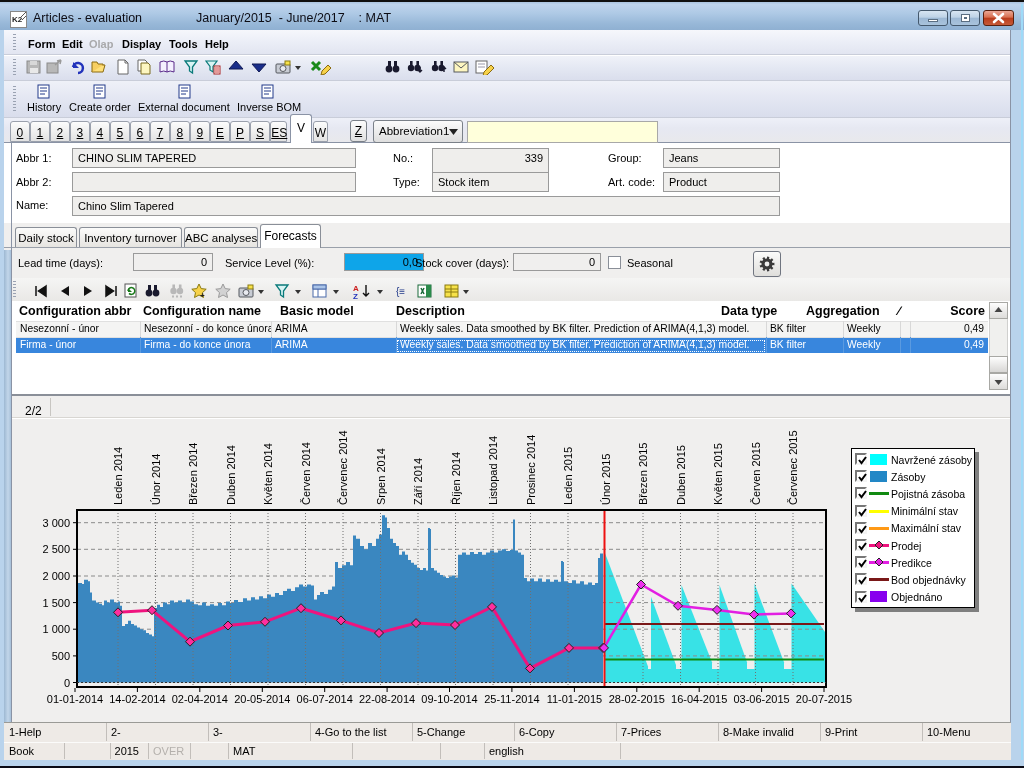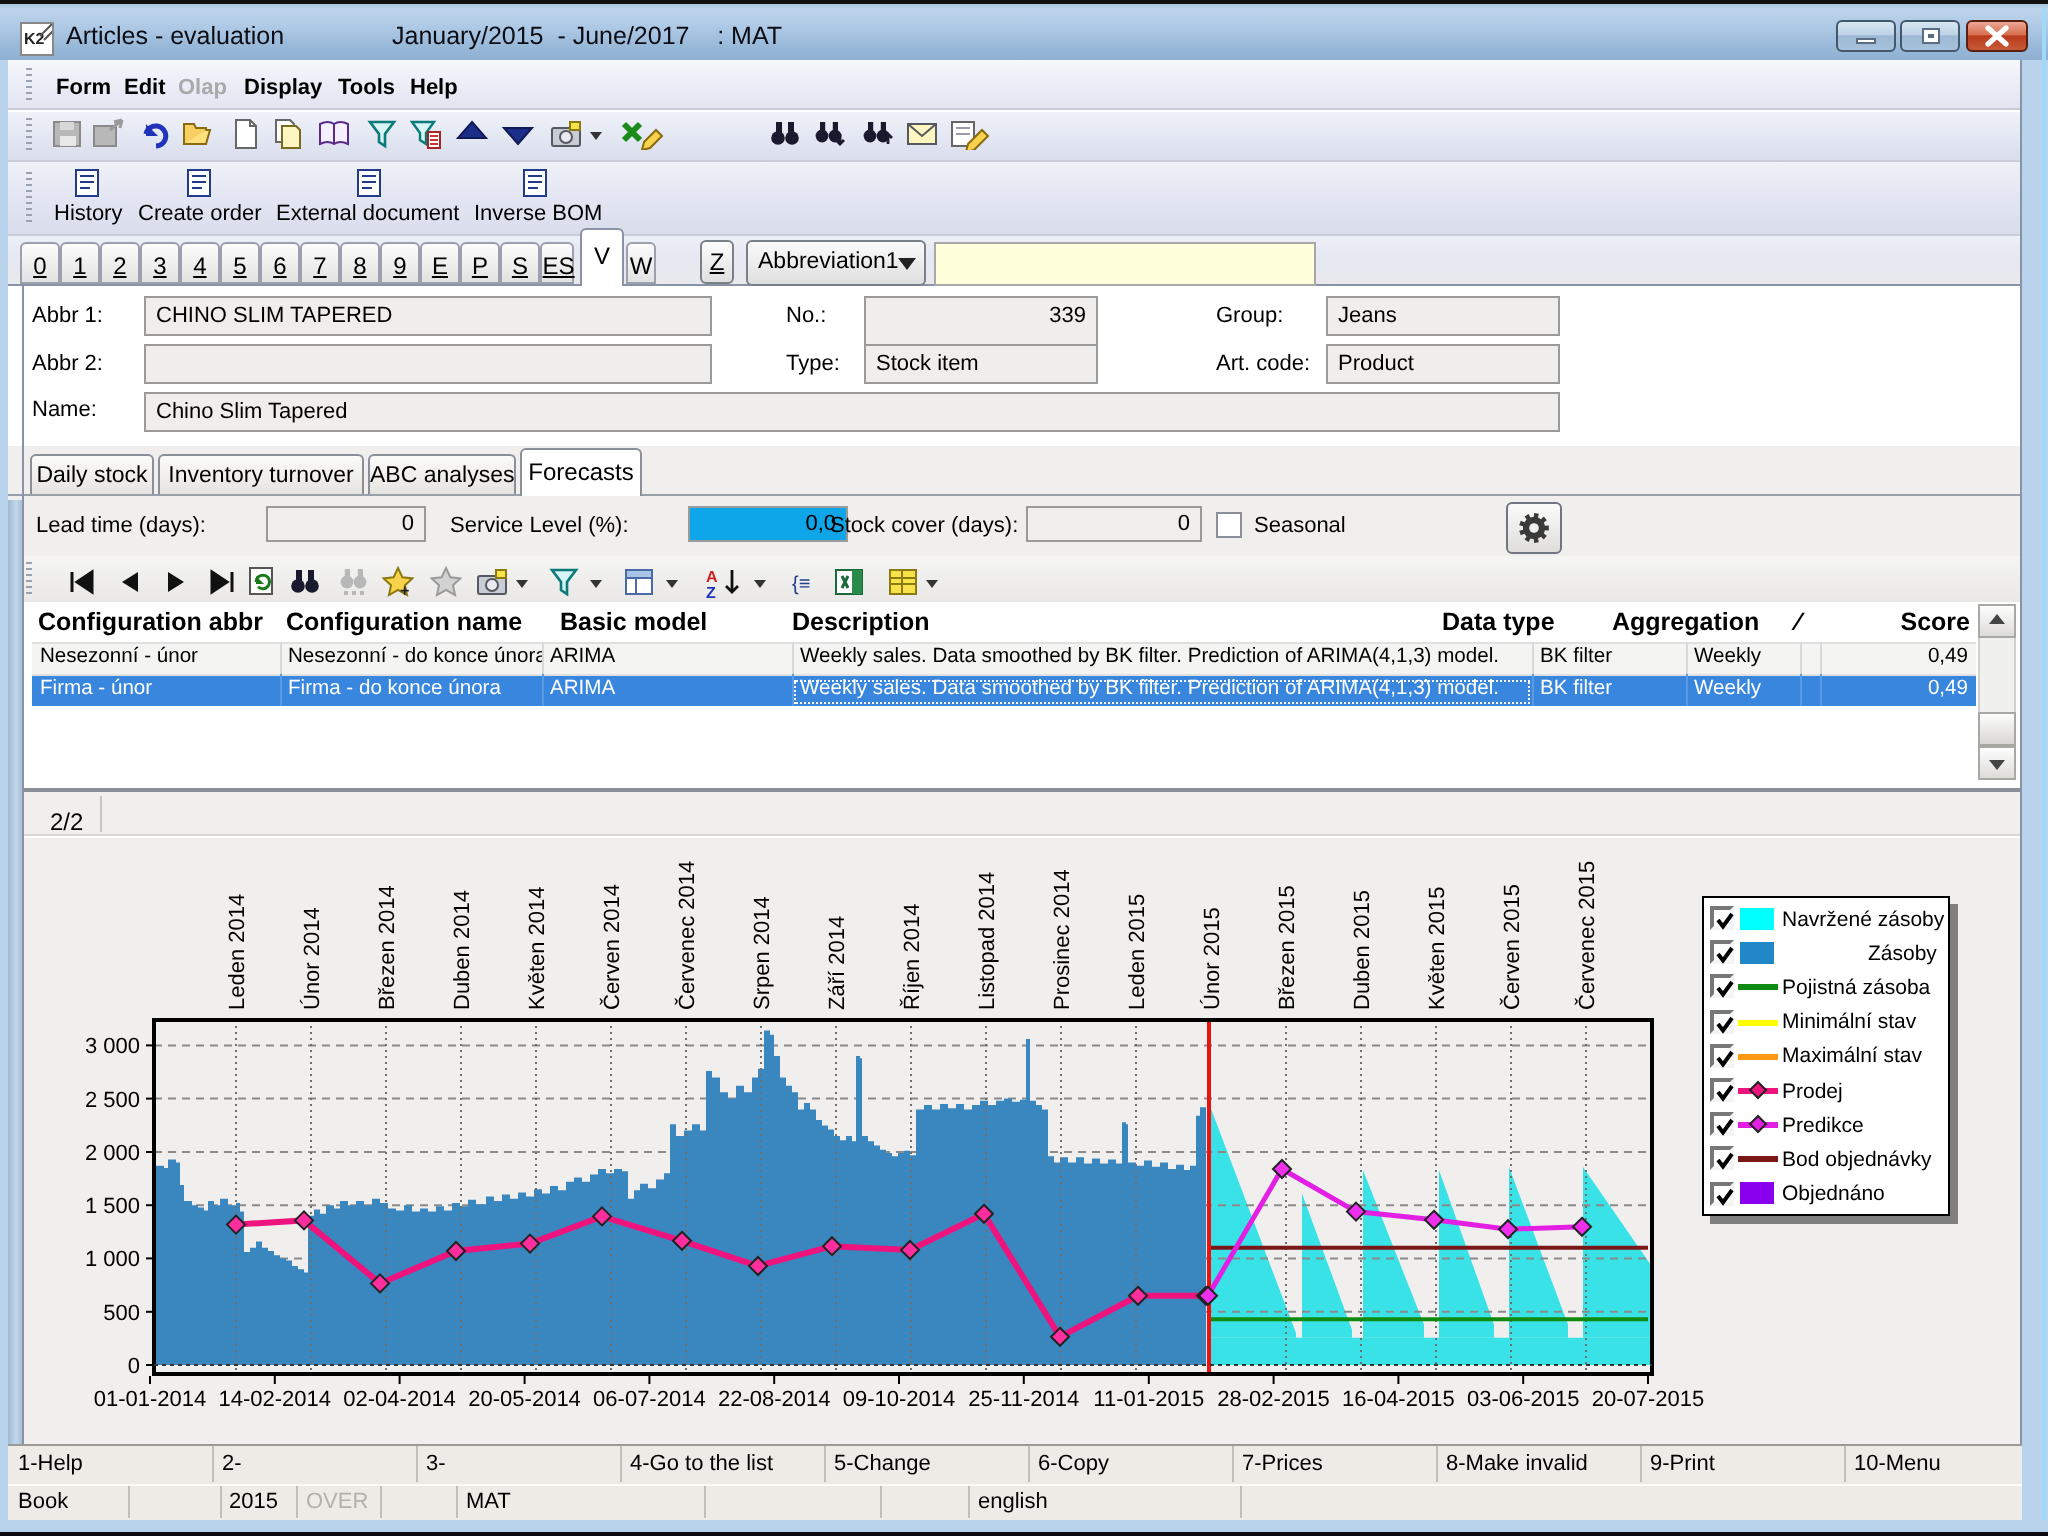--- a/index.html
+++ b/index.html
@@ -511,21 +511,21 @@
     </svg>
   </div>
 <div class="abs" style="left:870px;top:453.5px;width:17px;height:11px;background:#00ffff;"></div>
 <div class="abs" style="left:891px;top:453.5px;font-size:10.5px;white-space:nowrap;">Navržené zásoby</div>
 <div class="abs" style="left:855px;top:470.2px;width:12px;height:12px;background:#fff;border-top:2px solid #777;border-left:2px solid #777;border-bottom:2px solid #f4f4f4;border-right:2px solid #f4f4f4;">
     <svg width="11" height="11" style="display:block">
       <path d="M2 5 l2.5 3.2 L9 2" stroke="#000" stroke-width="2" fill="none"></path>
     </svg>
   </div>
 <div class="abs" style="left:870px;top:470.7px;width:17px;height:11px;background:#2287c6;"></div>
-<div class="abs" style="left:934px;top:470.7px;font-size:10.5px;white-space:nowrap;">Zásoby</div>
+<div class="abs" style="left:891px;top:470.7px;font-size:10.5px;white-space:nowrap;">Zásoby</div>
 <div class="abs" style="left:855px;top:487.4px;width:12px;height:12px;background:#fff;border-top:2px solid #777;border-left:2px solid #777;border-bottom:2px solid #f4f4f4;border-right:2px solid #f4f4f4;">
     <svg width="11" height="11" style="display:block">
       <path d="M2 5 l2.5 3.2 L9 2" stroke="#000" stroke-width="2" fill="none"></path>
     </svg>
   </div>
 <div class="abs" style="left:869px;top:492.4px;width:20px;height:3px;background:#118a11;"></div>
 <div class="abs" style="left:891px;top:487.9px;font-size:10.5px;white-space:nowrap;">Pojistná zásoba</div>
 <div class="abs" style="left:855px;top:504.6px;width:12px;height:12px;background:#fff;border-top:2px solid #777;border-left:2px solid #777;border-bottom:2px solid #f4f4f4;border-right:2px solid #f4f4f4;">
     <svg width="11" height="11" style="display:block">
       <path d="M2 5 l2.5 3.2 L9 2" stroke="#000" stroke-width="2" fill="none"></path>

